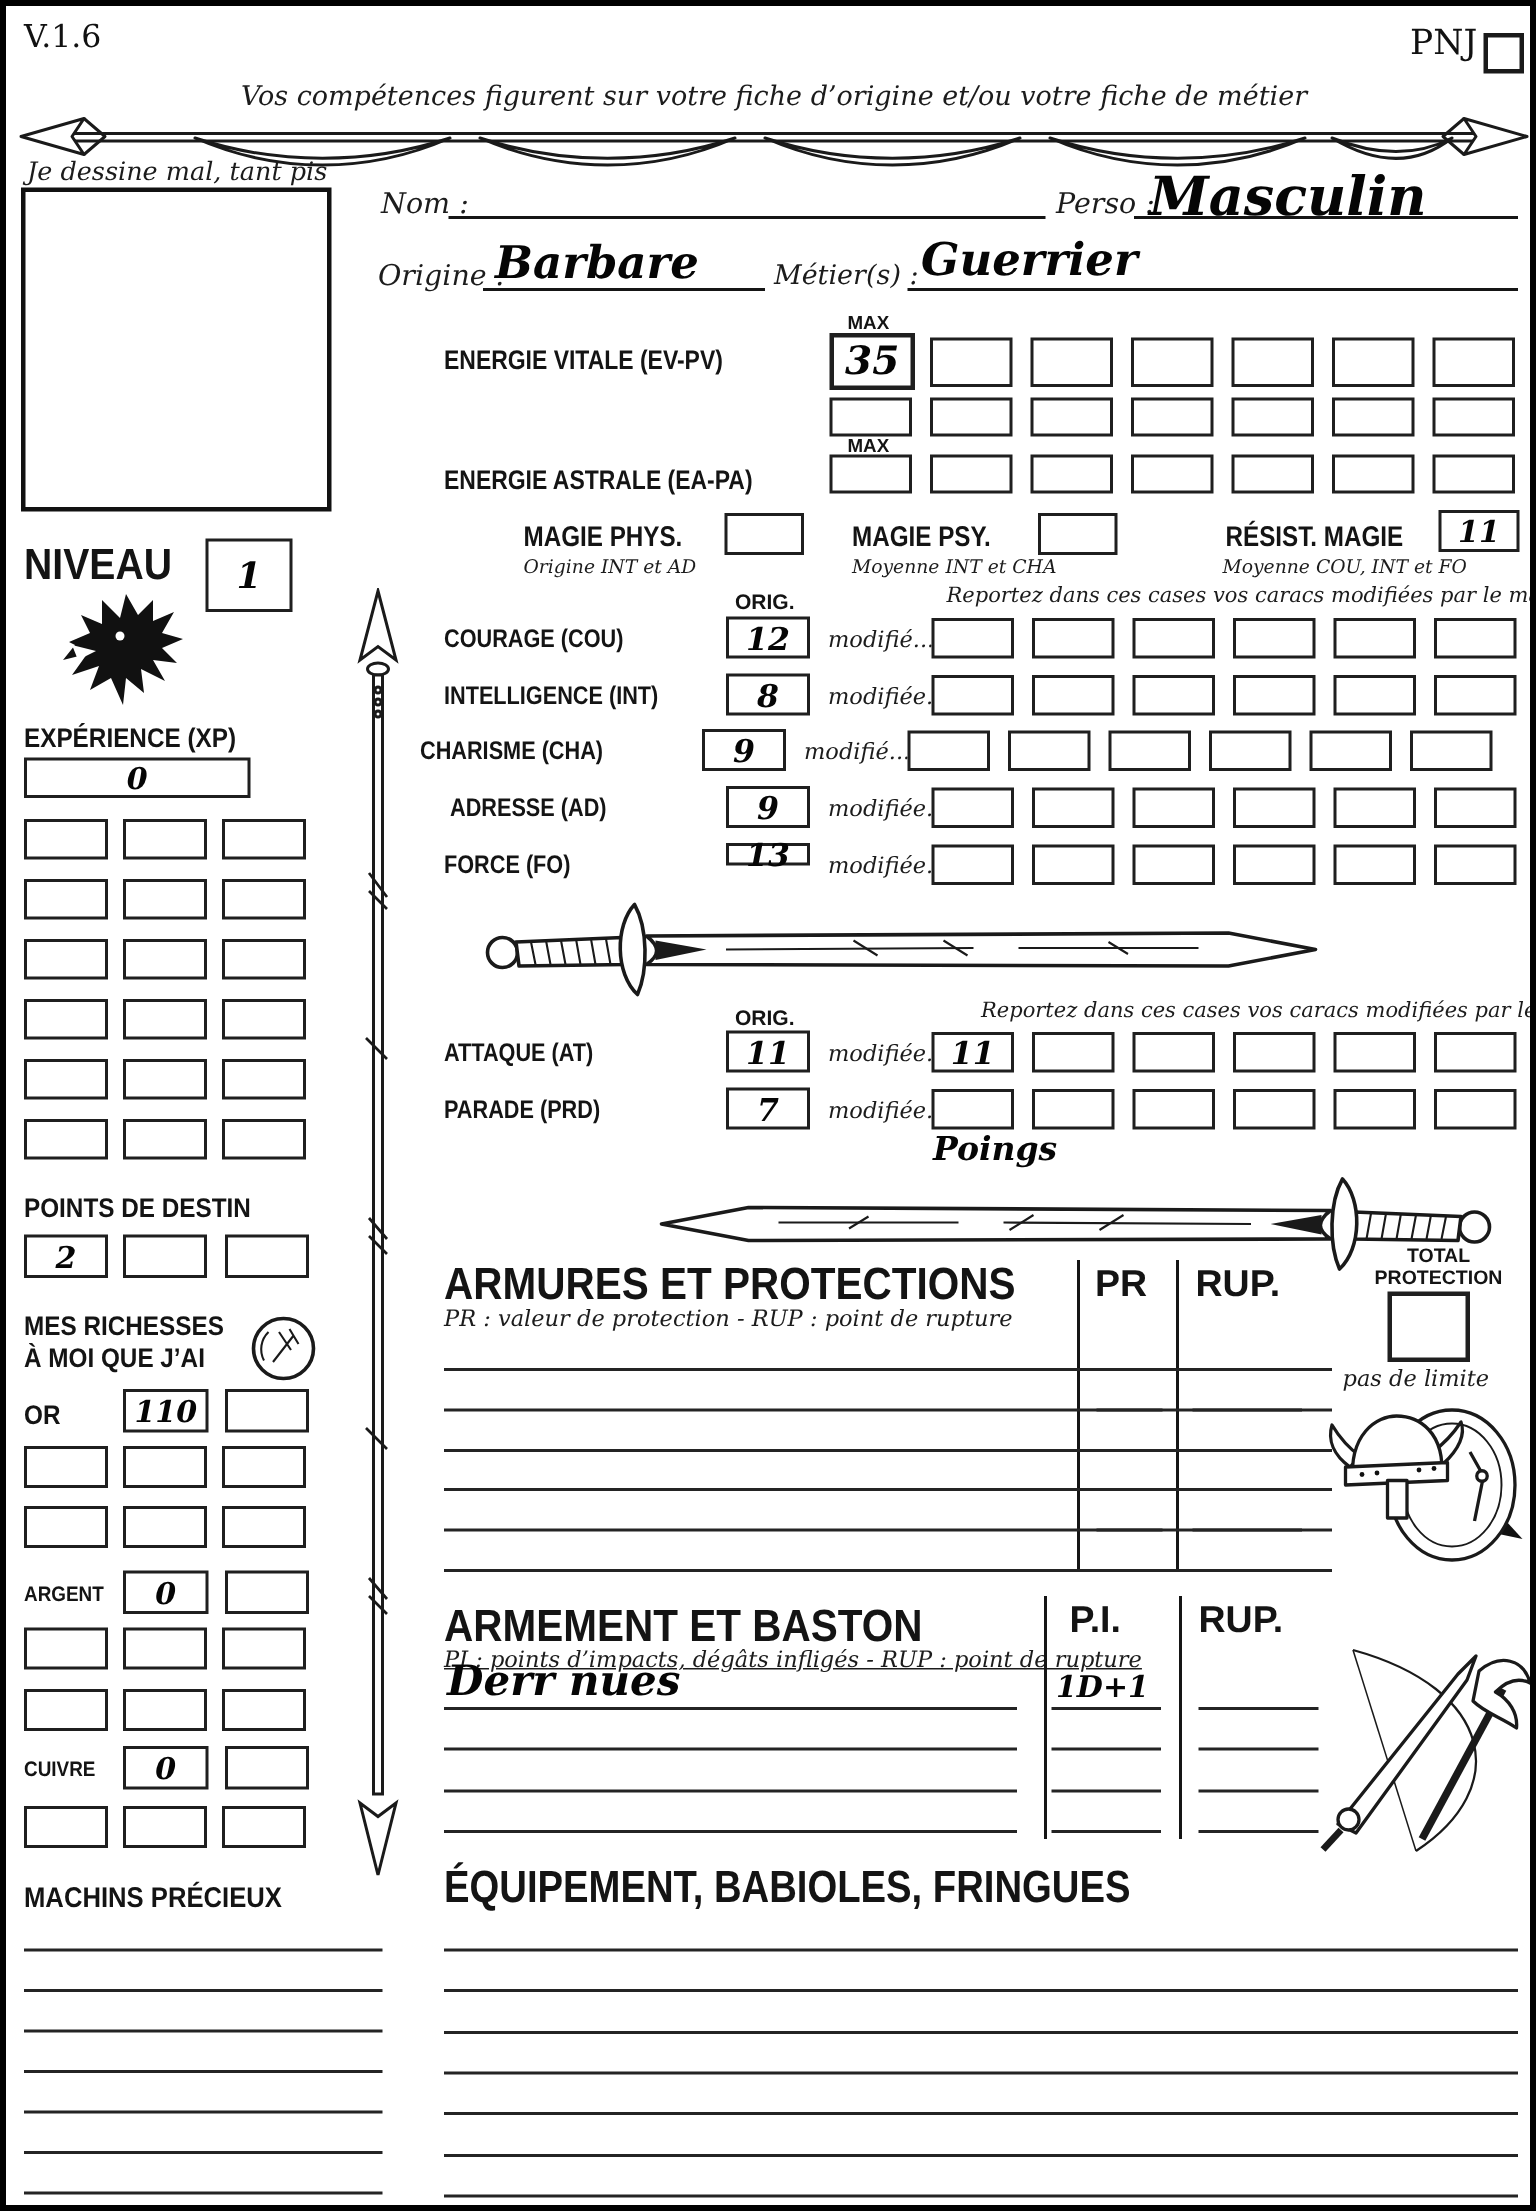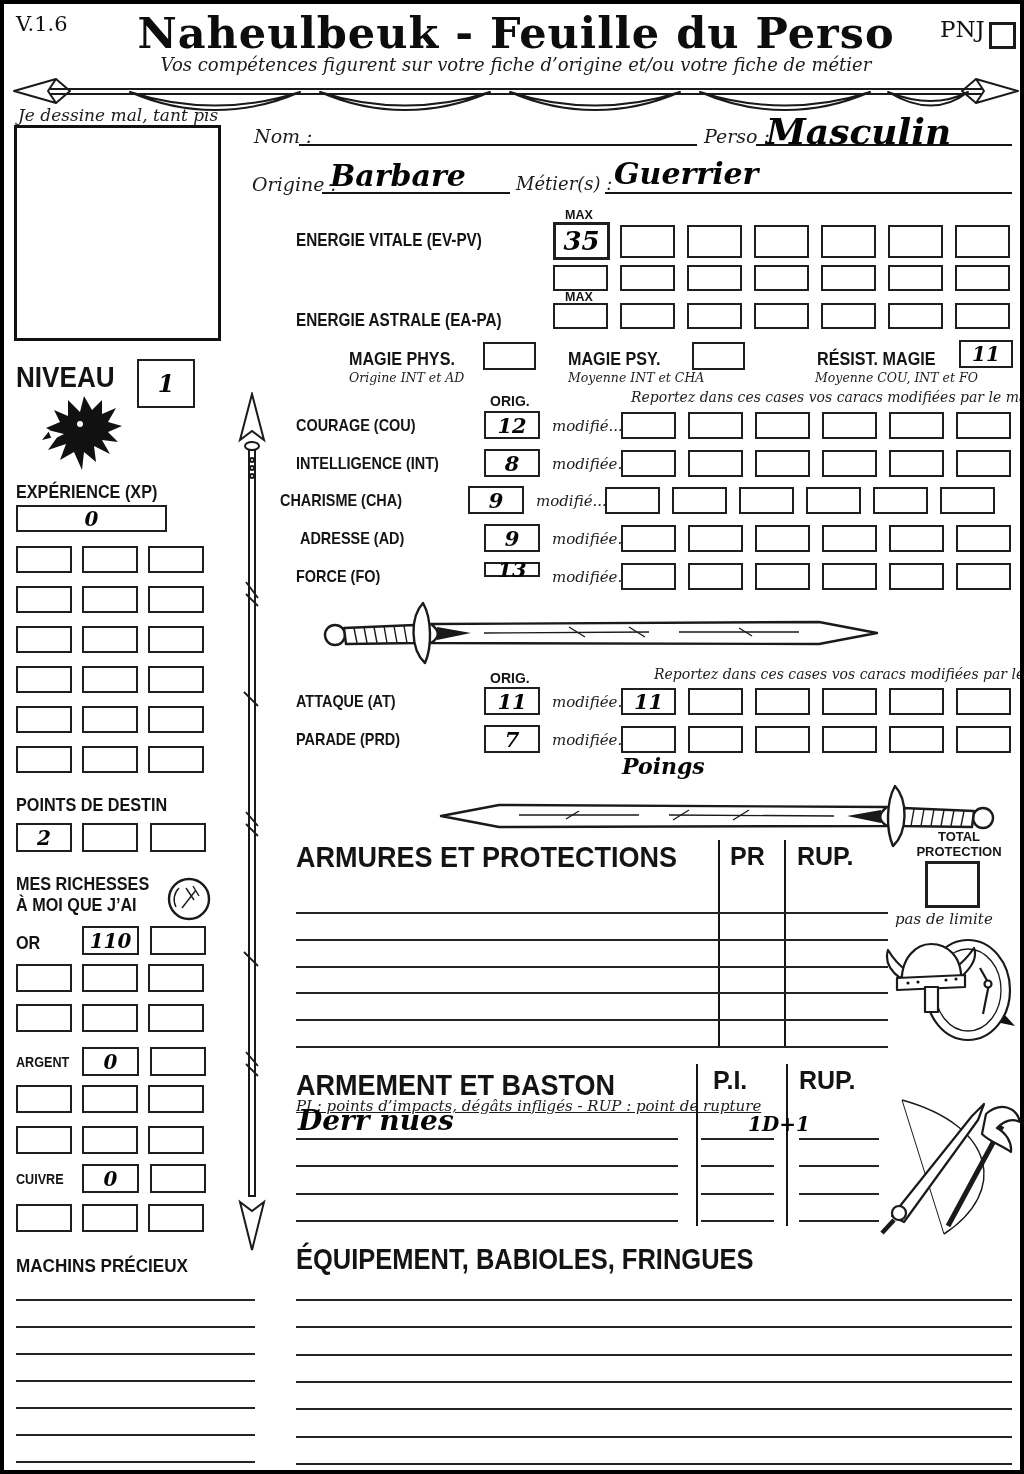--- a/index.html
+++ b/index.html
@@ -22,21 +22,20 @@
   .lines>div{height:0;border-bottom:2px solid #242424;}
   .vline{position:absolute;width:0;border-left:2.5px solid #151515;}
   svg{display:block;}
 </style>
 </head>
 <body>
 
 <div id="page">
 
   <span class="abs serif" style="left:12px;top:8px;font-size:21px;">V.1.6</span>
-  <span class="abs title" style="left:112px;top:4px;width:800px;text-align:center;font-size:43px;display:block;">Naheulbeuk - Feuille du Perso</span>
   <span class="abs serif" style="left:936px;top:12px;font-size:23px;">PNJ</span>
   <div class="abs" style="left:985px;top:18px;width:27px;height:27px;border:3px solid #1a1a1a;box-sizing:border-box;background:#fff;"></div>
   <span class="abs script" style="left:0;top:50px;width:1024px;text-align:center;font-size:18px;display:block;">Vos compétences figurent sur votre fiche d’origine et/ou votre fiche de métier</span>
 
   <div class="abs" style="left:6px;top:70px;">
     <svg width="1012" height="40" viewBox="0 0 1012 40">
       <g fill="#fff" stroke="#1a1a1a" stroke-width="2" stroke-linejoin="round">
         <rect x="34" y="15" width="944" height="5"></rect>
         <path d="M4,17 L46,5 L38,17 L46,29 Z"></path>
         <path d="M46,5 L60,17 L46,29" fill="none"></path>
@@ -252,20 +251,21 @@
         <path d="M104,2 C91,16 91,48 106,62 C113,46 113,18 104,2 Z"></path>
         <path d="M112,23 L500,21 L558,32 L500,43 L112,42 C121,36 121,30 112,23 Z"></path>
         <path d="M118,26 L152,32 L118,39 Z" fill="#1a1a1a" stroke="none"></path>
         <path d="M165,32 L330,31 M360,31 L480,31" stroke-width="1.4" fill="none"></path>
         <path d="M250,26 l16,10 M310,26 l16,10 M420,27 l13,8" stroke-width="1.4" fill="none"></path>
       </g>
     </svg>
   </div>
 
   <span class="abs head sx90" style="left:292px;top:836px;font-size:30px;">ARMURES ET PROTECTIONS</span>
+  <span class="abs script" style="left:292px;top:866px;font-size:15px;">PR : valeur de protection - RUP : point de rupture</span>
   <div class="vline" style="left:714px;top:836px;height:207px;"></div>
   <div class="vline" style="left:780px;top:836px;height:207px;"></div>
   <span class="abs head" style="left:726px;top:838px;font-size:25px;">PR</span>
   <span class="abs head" style="left:793px;top:838px;font-size:25px;">RUP.</span>
   <div class="lines" style="left:292px;top:908px;width:592px;height:136px;">
       <div></div>
       <div></div>
       <div></div>
       <div></div>
       <div></div>
@@ -313,21 +313,21 @@
     </svg>
   </div>
 
   <span class="abs head sx90" style="left:292px;top:1064px;font-size:30px;">ARMEMENT ET BASTON</span>
   <span class="abs script" style="left:292px;top:1093px;font-size:15px;text-decoration:underline;">PI : points d’impacts, dégâts infligés - RUP : point de rupture</span>
   <div class="vline" style="left:692px;top:1060px;height:162px;"></div>
   <div class="vline" style="left:782px;top:1060px;height:162px;"></div>
   <span class="abs head" style="left:709px;top:1062px;font-size:25px;">P.I.</span>
   <span class="abs head" style="left:795px;top:1062px;font-size:25px;">RUP.</span>
   <span class="abs hand" style="left:294px;top:1100px;font-size:28px;">Derr nues</span>
-  <span class="abs hand" style="left:700px;top:1108px;font-size:20px;margin-left:44px;">1D+1</span>
+  <span class="abs hand" style="left:700px;top:1108px;font-size:20px;">1D+1</span>
   <div class="lines" style="left:292px;top:1134px;width:382px;height:84px;">
       <div></div>
       <div></div>
       <div></div>
       <div></div>
     </div>
   <div class="lines" style="left:697px;top:1134px;width:73px;height:84px;">
       <div></div>
       <div></div>
       <div></div>

